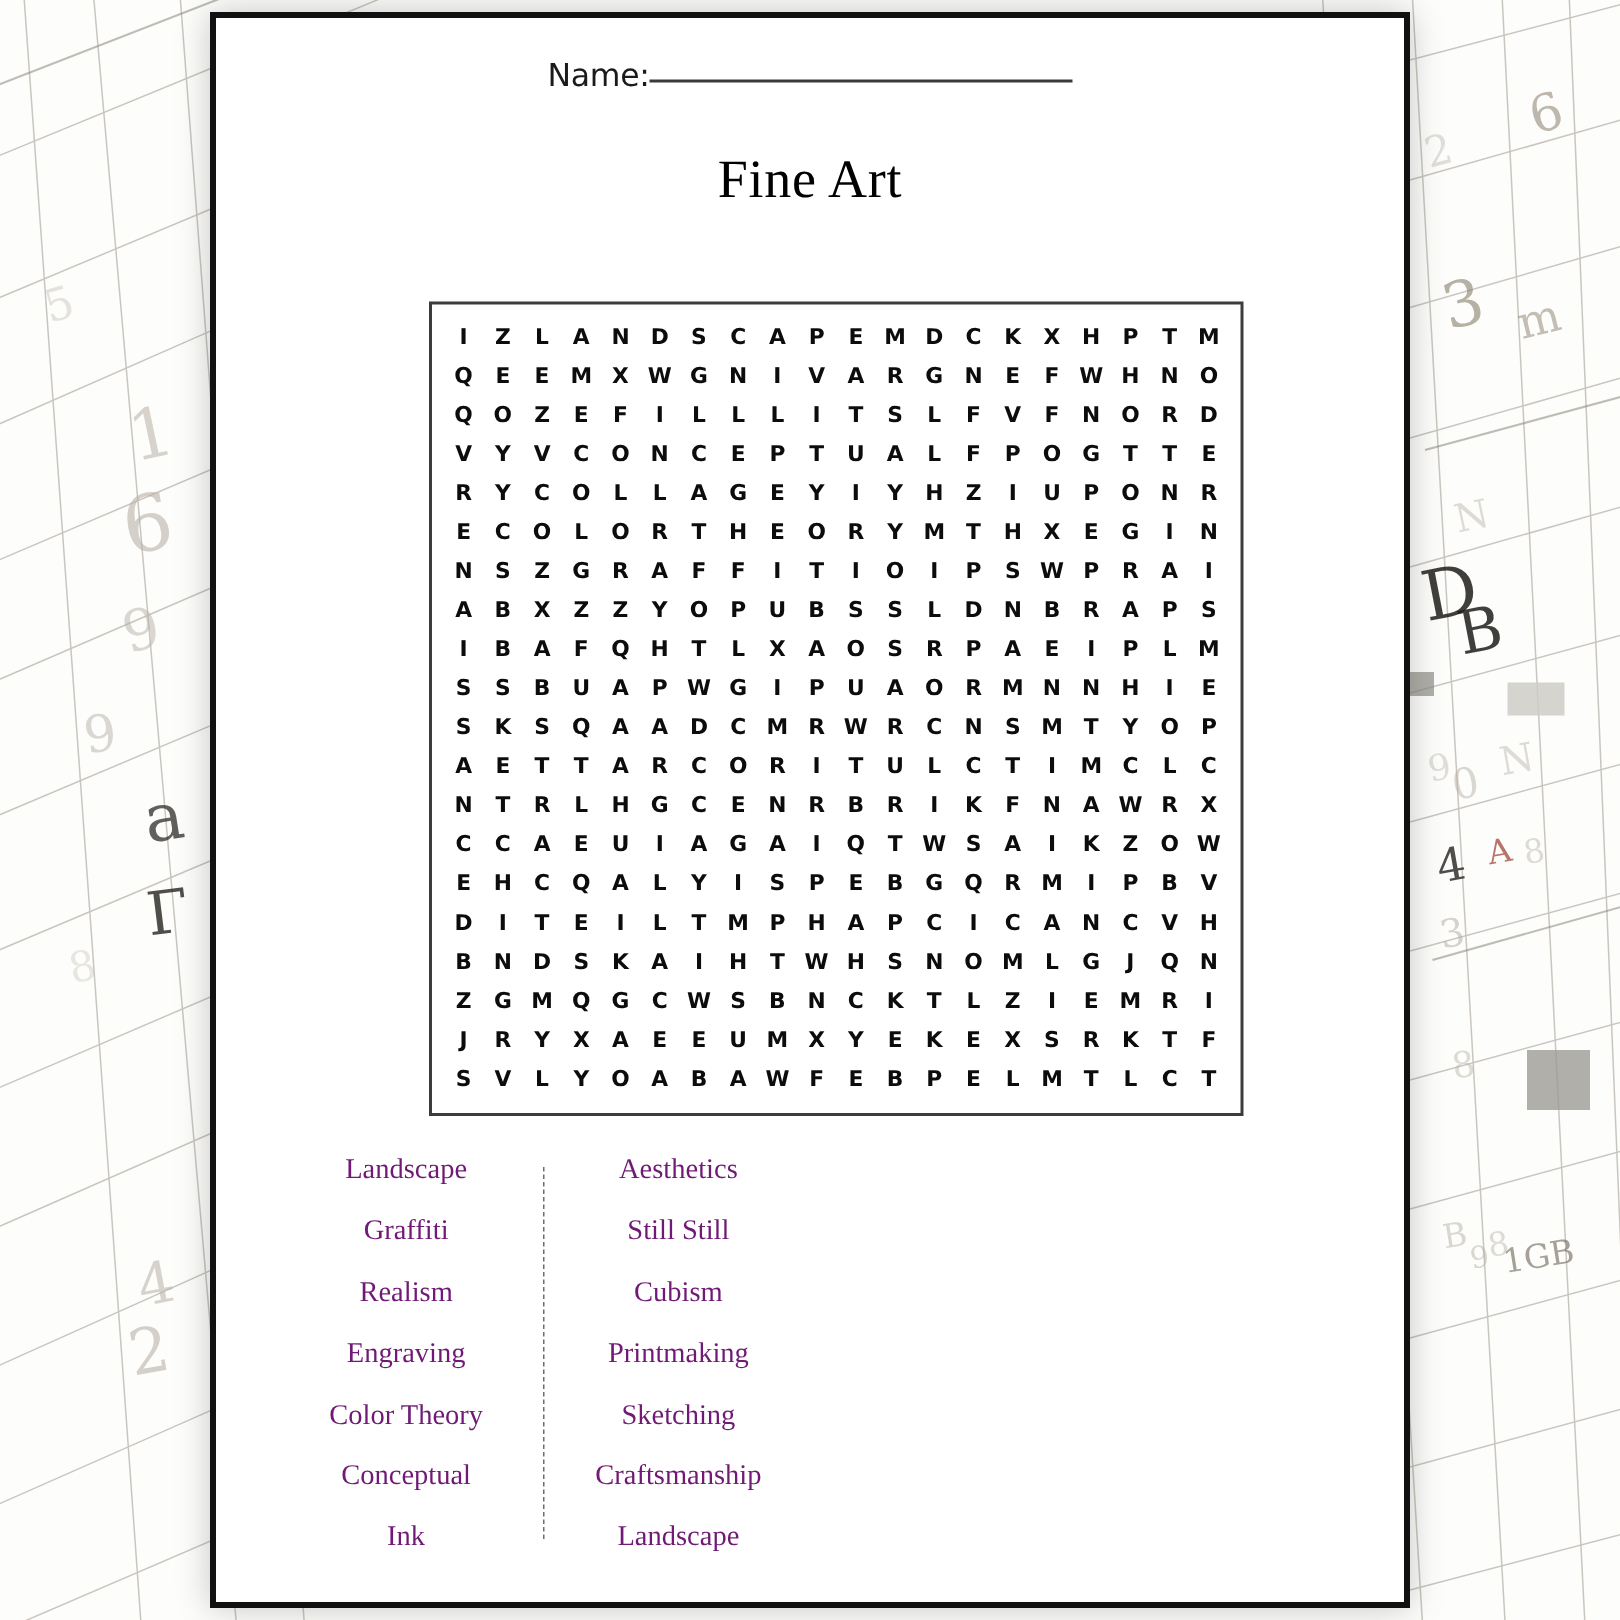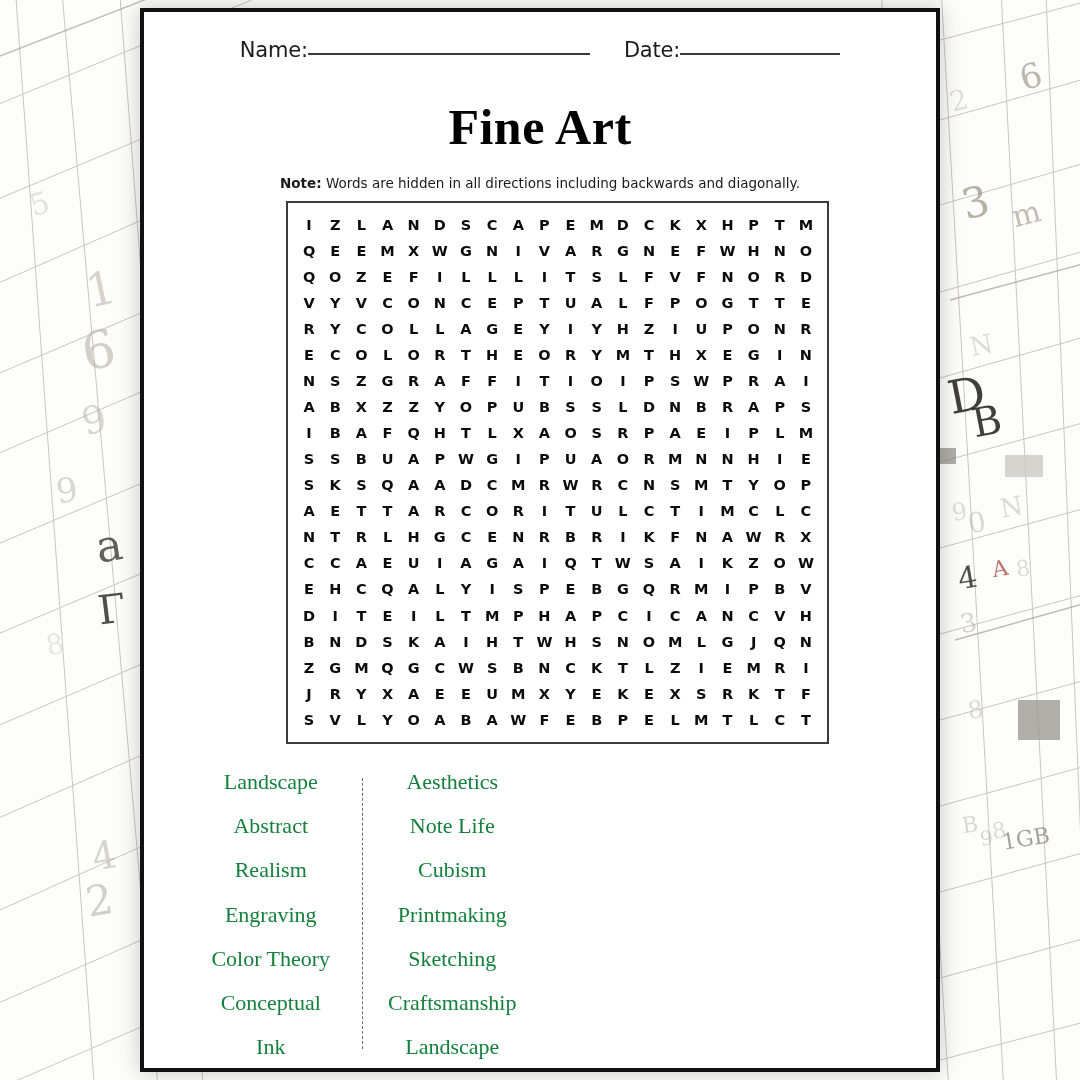--- a/index.html
+++ b/index.html
@@ -71,22 +71,22 @@
   #name-rule { width: 282px; }
   #date-rule { width: 160px; }
 
   
   #title {
     position: absolute;
     left: 0; right: 0;
     top: 86px;
     text-align: center;
     font-family: "Liberation Serif", serif;
-    font-weight: bold;
-    font-size: 50px;
+    font-weight: normal;
+    font-size: 36px;
     letter-spacing: 0.5px;
     color: #000;
   }
 
   
   #note {
     position: absolute;
     left: 0; right: 0;
     top: 163px;
     text-align: center;
@@ -145,22 +145,22 @@
   .wl-col + .wl-col::before {
     content: "";
     position: absolute;
     left: 0;
     top: 8px;
     bottom: 10px;
     border-left: 1px dashed #6c6c72;
   }
   .word {
     font-family: "Liberation Serif", serif;
-    font-size: 22px;
-    color: #15803d;
+    font-size: 19px;
+    color: #701a75;
     white-space: nowrap;
     line-height: 1.1;
   }
 </style>
 </head>
 <body>
 
 <div id="backdrop">
   <svg viewBox="0 0 1080 1080" xmlns="http://www.w3.org/2000/svg">
     <g stroke="#b9b4ab" stroke-width="1" fill="none" opacity="0.75">
@@ -239,31 +239,24 @@
   <div class="bg-glyph" style="left:950px; top:84px;  font-size:28px; opacity:.4;  transform:rotate(-15deg);">2</div>
 </div>
 
 <div id="paper">
 
   <div id="header-row">
     <div class="field">
       <span class="field-label">Name:</span>
       <span class="field-rule" id="name-rule"></span>
     </div>
-    <div class="field">
-      <span class="field-label">Date:</span>
-      <span class="field-rule" id="date-rule"></span>
-    </div>
   </div>
 
   <div id="title">Fine Art</div>
 
-  <div id="note">
-    <b>Note:</b><span> Words are hidden in all directions including backwards and diagonally.</span>
-  </div>
 
   <div id="grid-box">
     <div id="grid">
         <div class="cell">I</div>
         <div class="cell">Z</div>
         <div class="cell">L</div>
         <div class="cell">A</div>
         <div class="cell">N</div>
         <div class="cell">D</div>
         <div class="cell">S</div>
@@ -659,30 +652,30 @@
         <div class="cell">T</div>
         <div class="cell">L</div>
         <div class="cell">C</div>
         <div class="cell">T</div>
       </div>
   </div>
 
   <div id="wordlist">
       <div class="wl-col">
         <div class="word">Landscape</div>
-        <div class="word">Abstract</div>
+        <div class="word">Graffiti</div>
         <div class="word">Realism</div>
         <div class="word">Engraving</div>
         <div class="word">Color Theory</div>
         <div class="word">Conceptual</div>
         <div class="word">Ink</div>
       </div>
       <div class="wl-col">
         <div class="word">Aesthetics</div>
-        <div class="word">Note Life</div>
+        <div class="word">Still Still</div>
         <div class="word">Cubism</div>
         <div class="word">Printmaking</div>
         <div class="word">Sketching</div>
         <div class="word">Craftsmanship</div>
         <div class="word">Landscape</div>
       </div>
     </div>
 
 </div>
 

